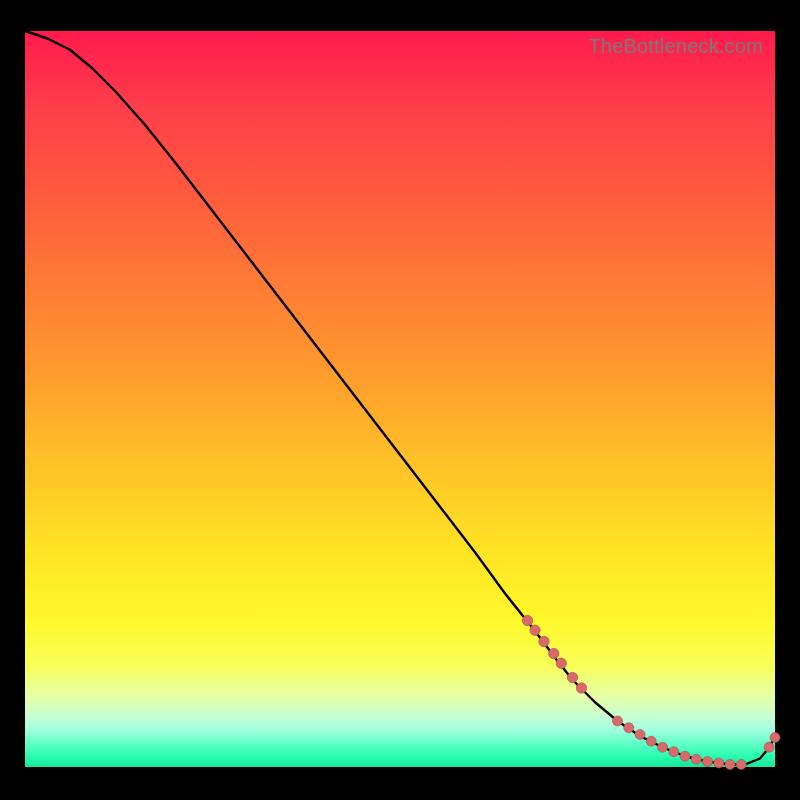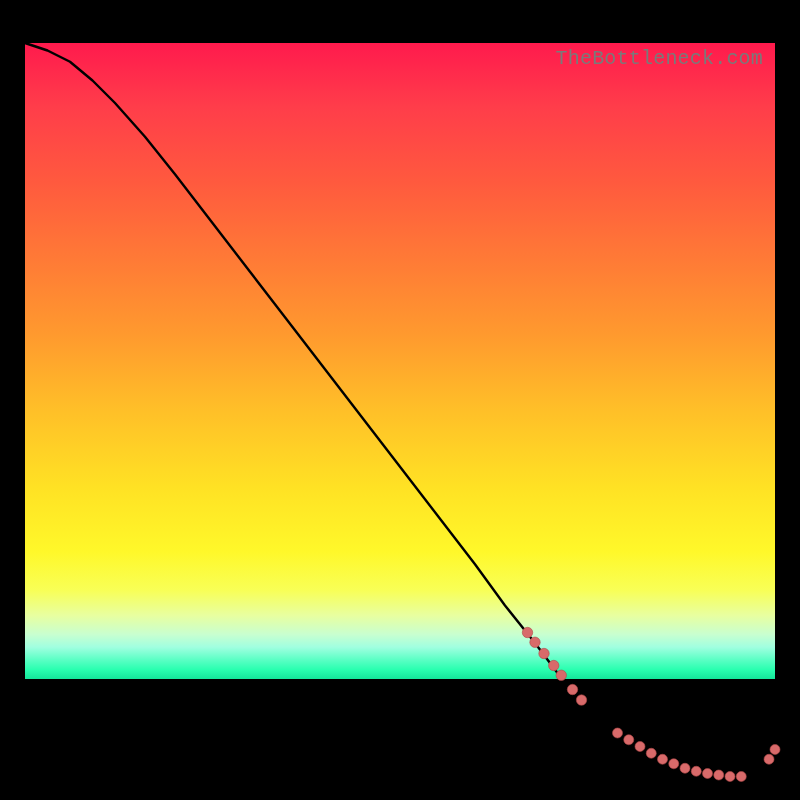--- a/index.html
+++ b/index.html
@@ -13,43 +13,42 @@
   }
   .frame {
     position: relative;
     width: 800px;
     height: 800px;
     background: #000;
   }
   .plot {
     position: absolute;
     left: 25px;
-    top: 43px;
+    top: 31px;
     width: 750px;
-    height: 636px;
+    height: 736px;
     
     background: linear-gradient(
       to bottom,
       #ff1a4d 0%,
       #ff3d4a 10%,
       #ff5a3e 22%,
       #ff7a36 34%,
       #ff9a2e 46%,
       #ffc028 58%,
       #ffe224 70%,
       #fff82a 80%,
       #f8ff56 86%,
       #e8ffa0 90%,
       #c8ffd0 93%,
       #a0ffe0 95%,
       #5affc4 97%,
       #2affb0 98.5%,
       #14e69a 100%
     );
-    font-family: Liberation Mono, monospace;
   }
   .watermark {
     position: absolute;
     top: 4px;
     right: 12px;
     color: #7a7a7a;
     font-size: 20px;
     letter-spacing: 0.2px;
     user-select: none;
   }

